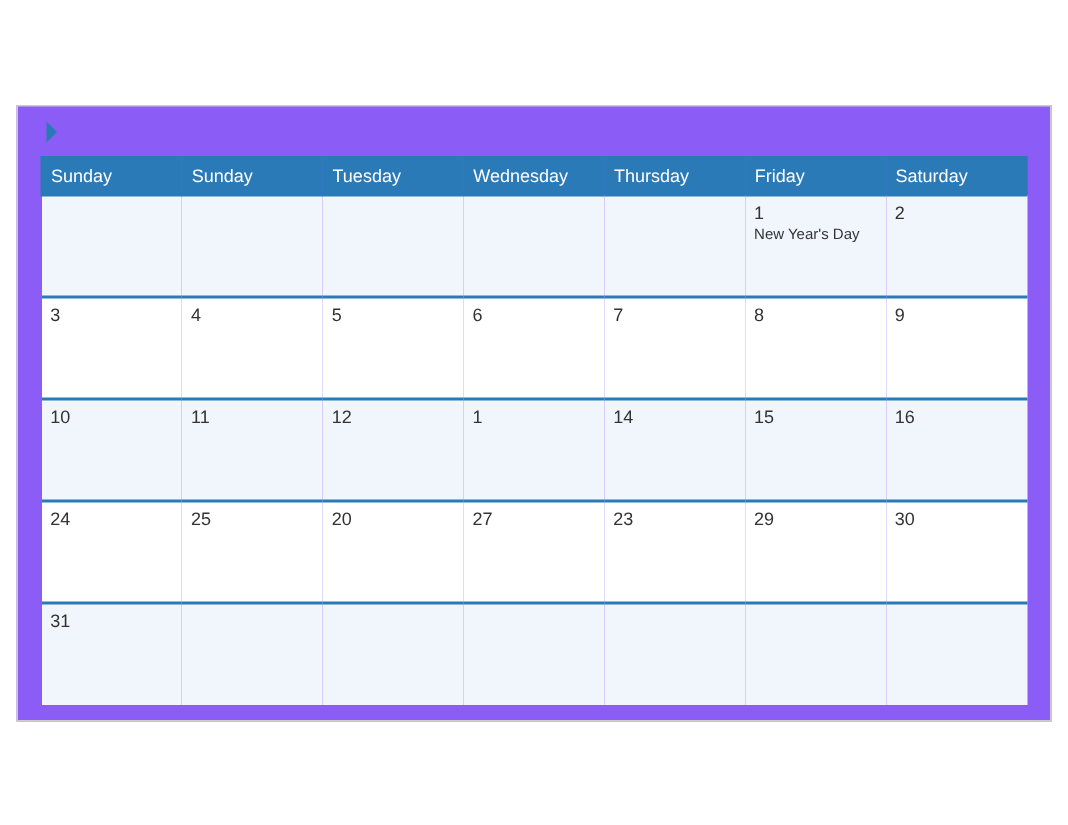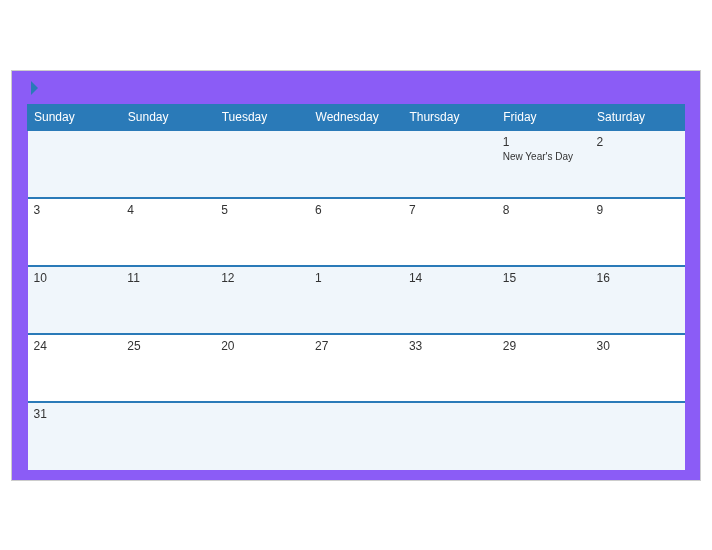--- a/index.html
+++ b/index.html
@@ -208,21 +208,21 @@
           <td>
             <span class="day-number">25</span>
           </td>
           <td>
             <span class="day-number">20</span>
           </td>
           <td>
             <span class="day-number">27</span>
           </td>
           <td>
-            <span class="day-number">33</span>
+            <span class="day-number">23</span>
           </td>
           <td>
             <span class="day-number">29</span>
           </td>
           <td>
             <span class="day-number">30</span>
           </td>
         </tr>
         <tr>
           <td>

